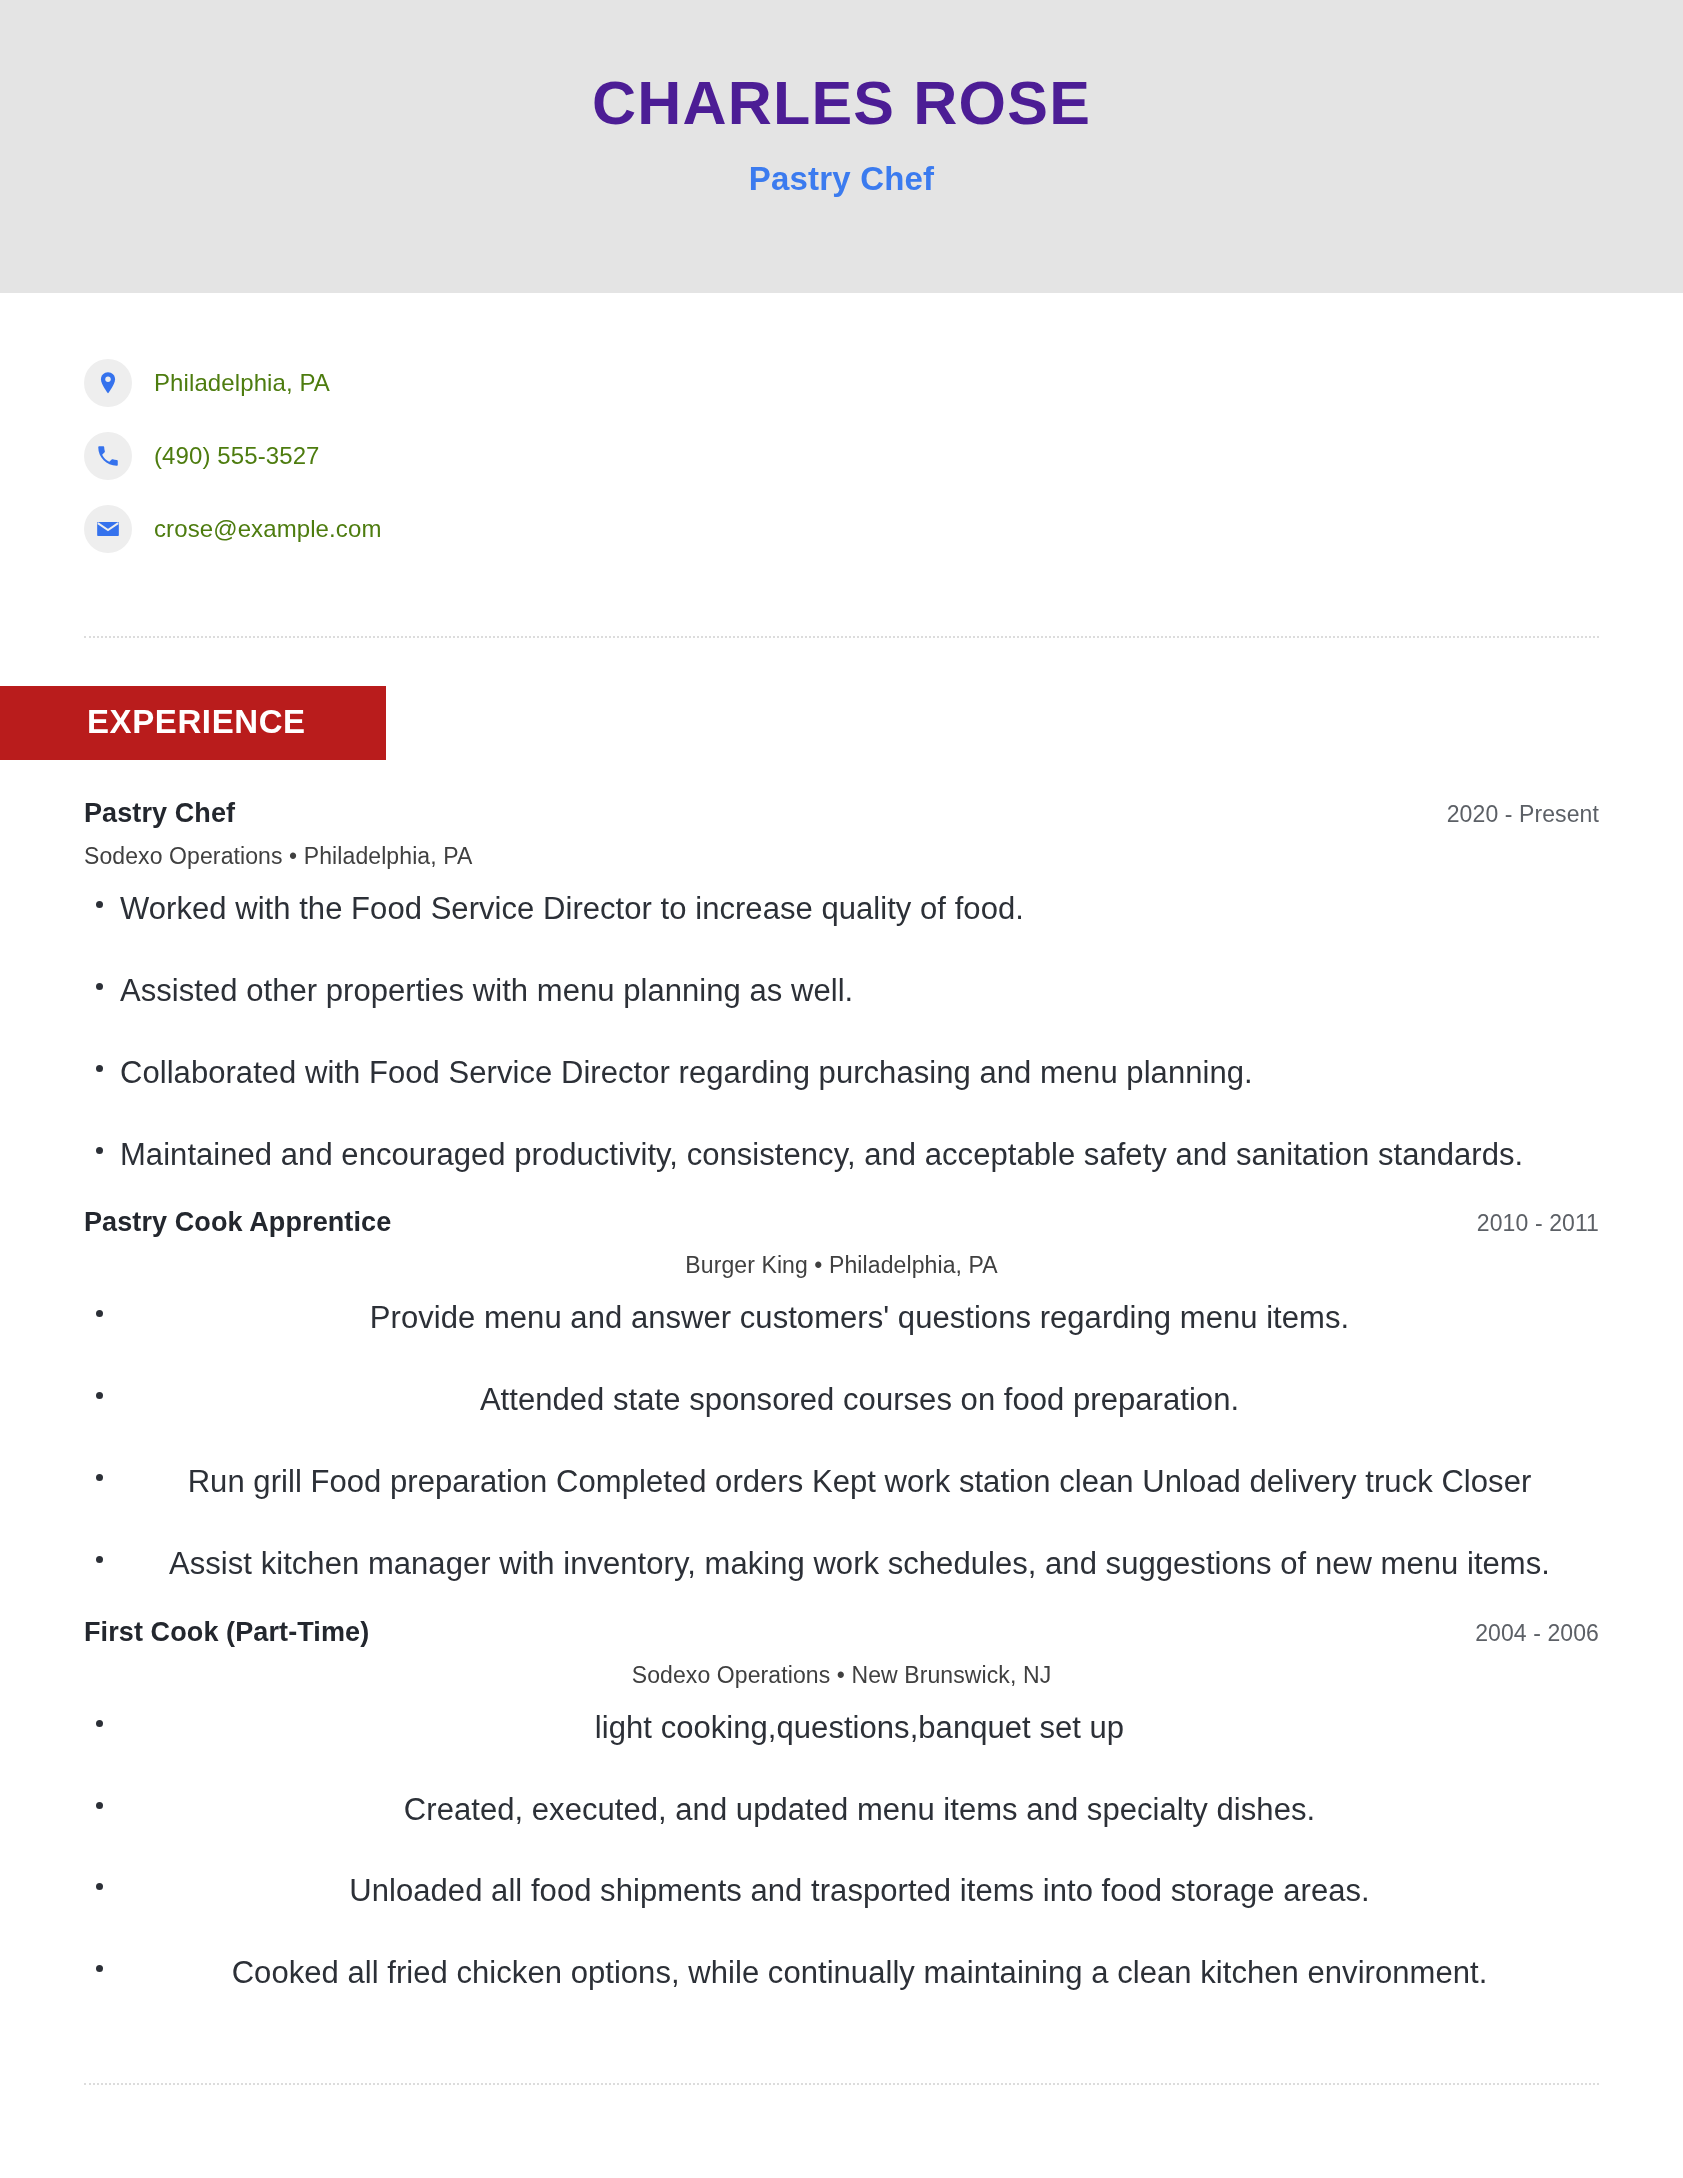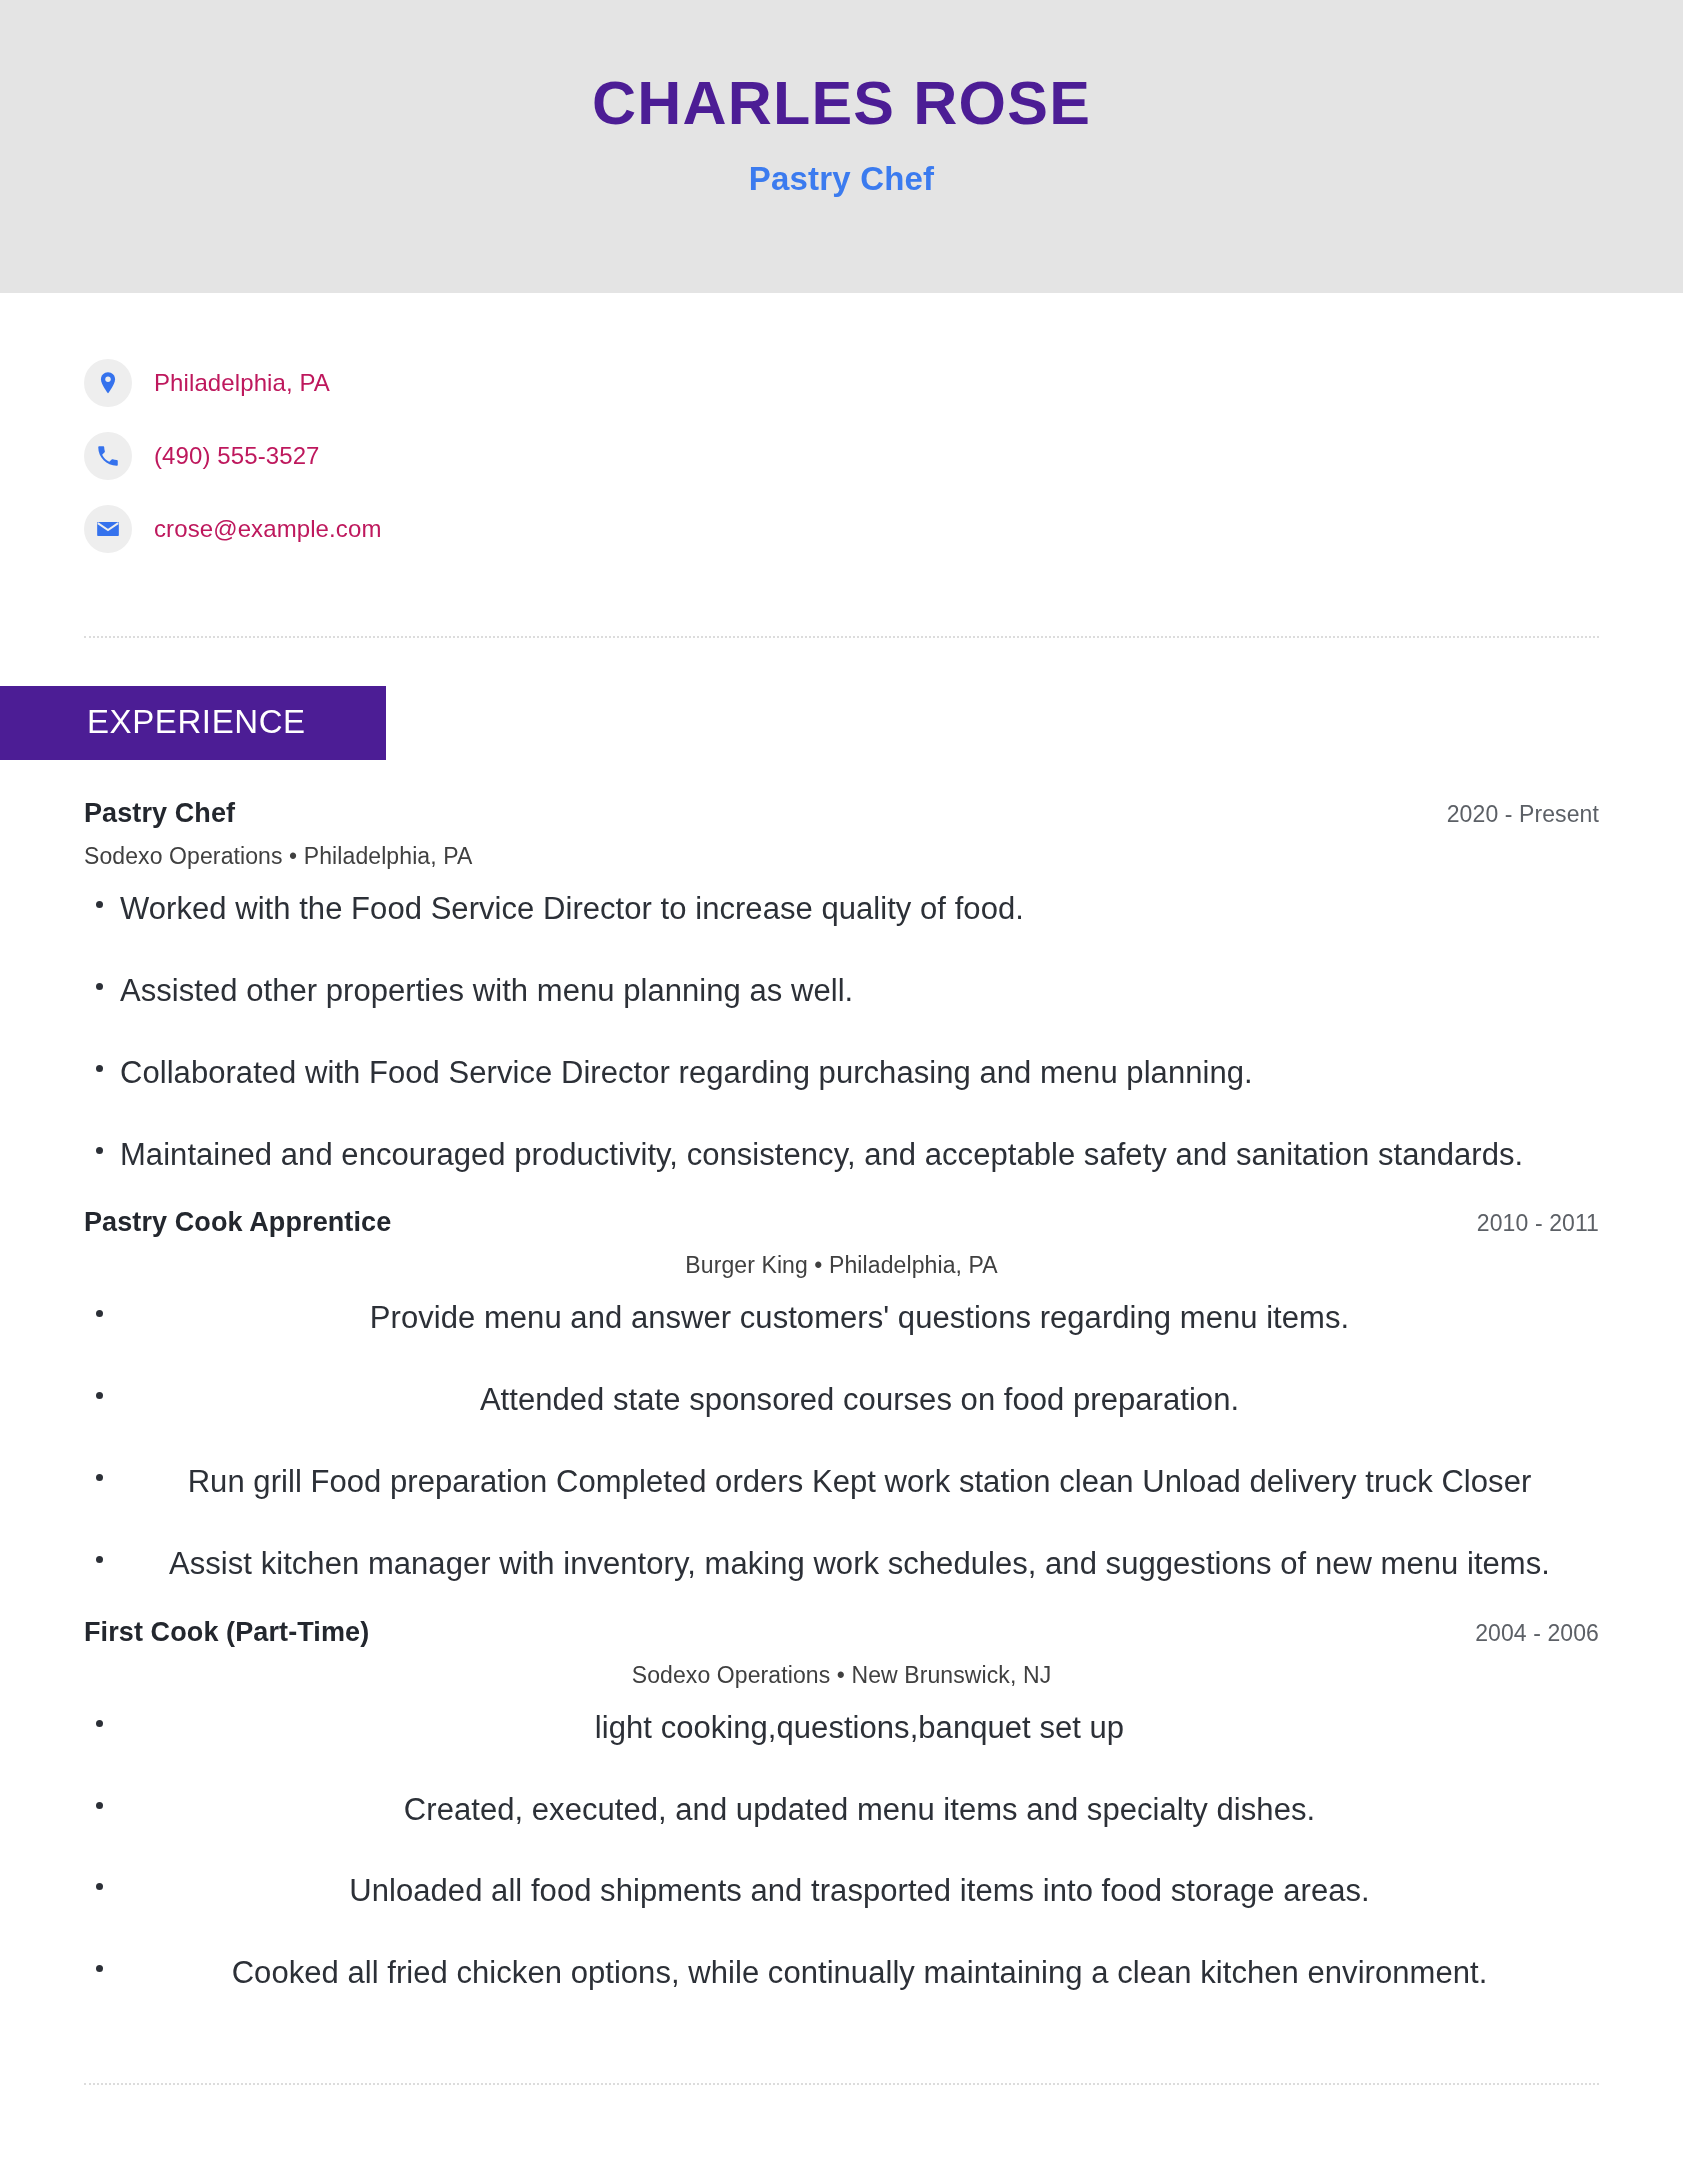--- a/index.html
+++ b/index.html
@@ -80,21 +80,21 @@
     display: flex;
     align-items: center;
     justify-content: center;
     margin-right: 22px;
   }
 
   .contact-icon svg { display: block; }
 
   .contact-text {
     font-size: 24px;
-    color: #be185d;
+    color: #4d7c0f;
     letter-spacing: 0.1px;
   }
 
   
   .divider {
     height: 0;
     border-top: 2px dotted #dcdcdc;
     margin-left: 0;
     margin-right: 0;
   }
@@ -104,24 +104,24 @@
   
   .section-badge-wrap {
     position: relative;
     margin-top: 48px;
     margin-left: -84px;
     width: 386px;
   }
 
   .section-badge {
     display: block;
-    background: #4c1d95;
+    background: #b91c1c;
     color: #ffffff;
     font-size: 33px;
-    font-weight: 400;
+    font-weight: 700;
     letter-spacing: 0.6px;
     padding: 17px 0 19px 87px;
     text-transform: uppercase;
   }
 
   
   .entries { margin-top: 38px; }
 
   .entry { position: relative; }
 

